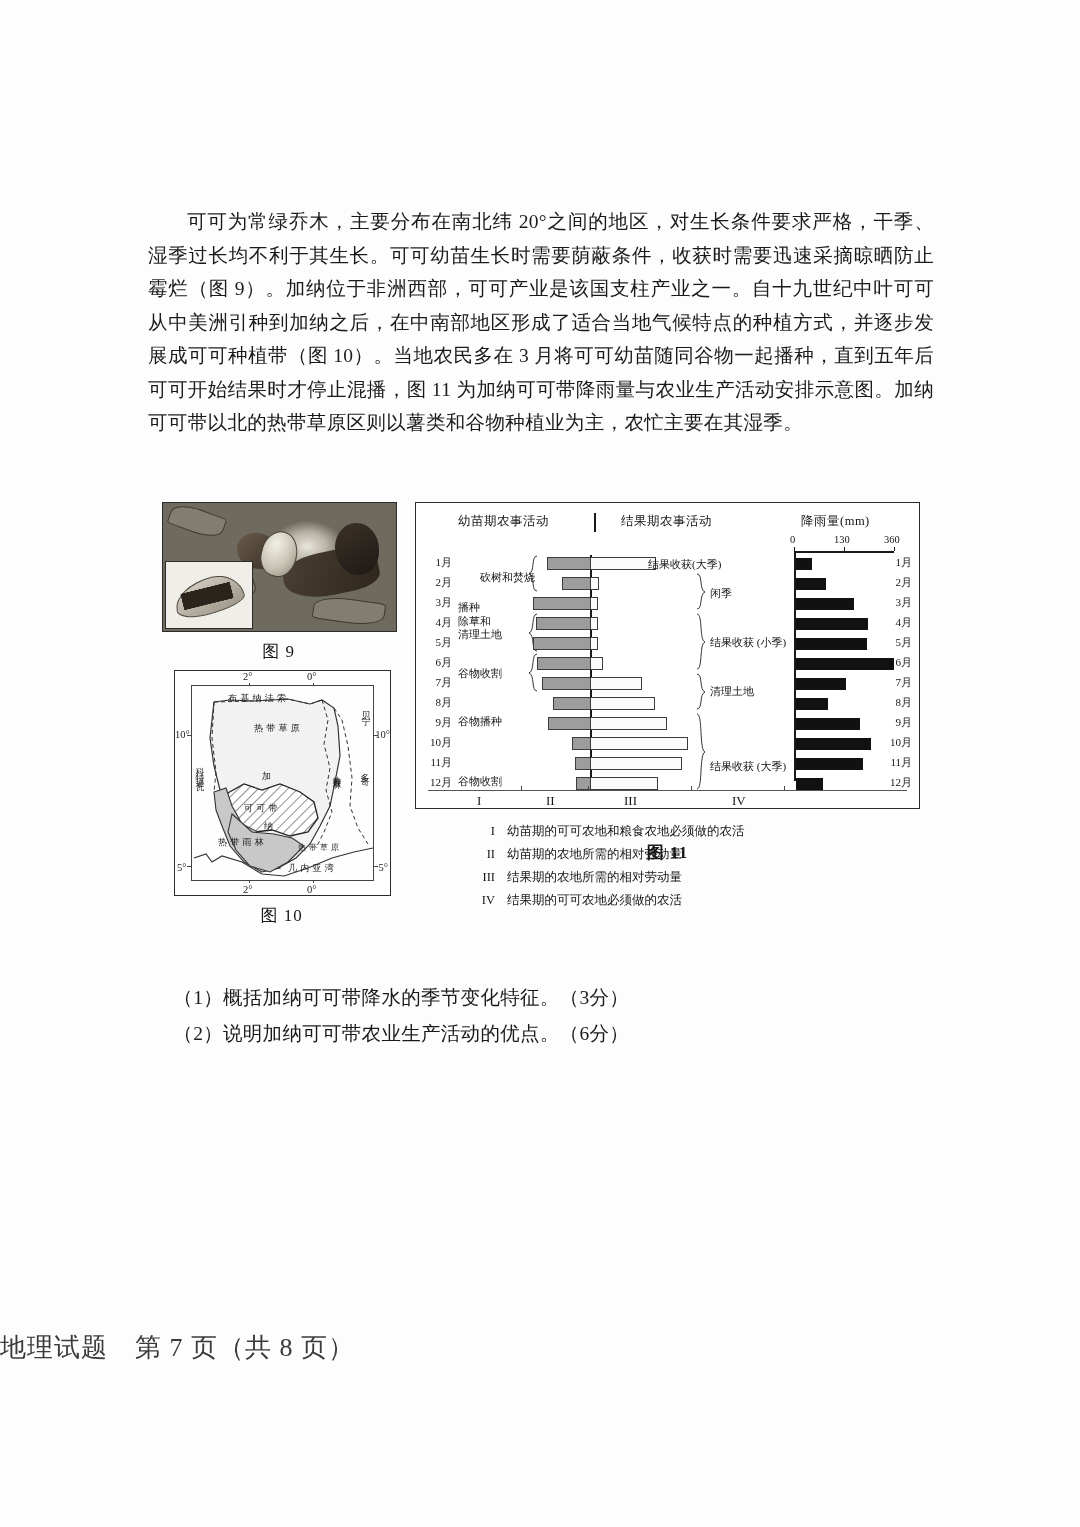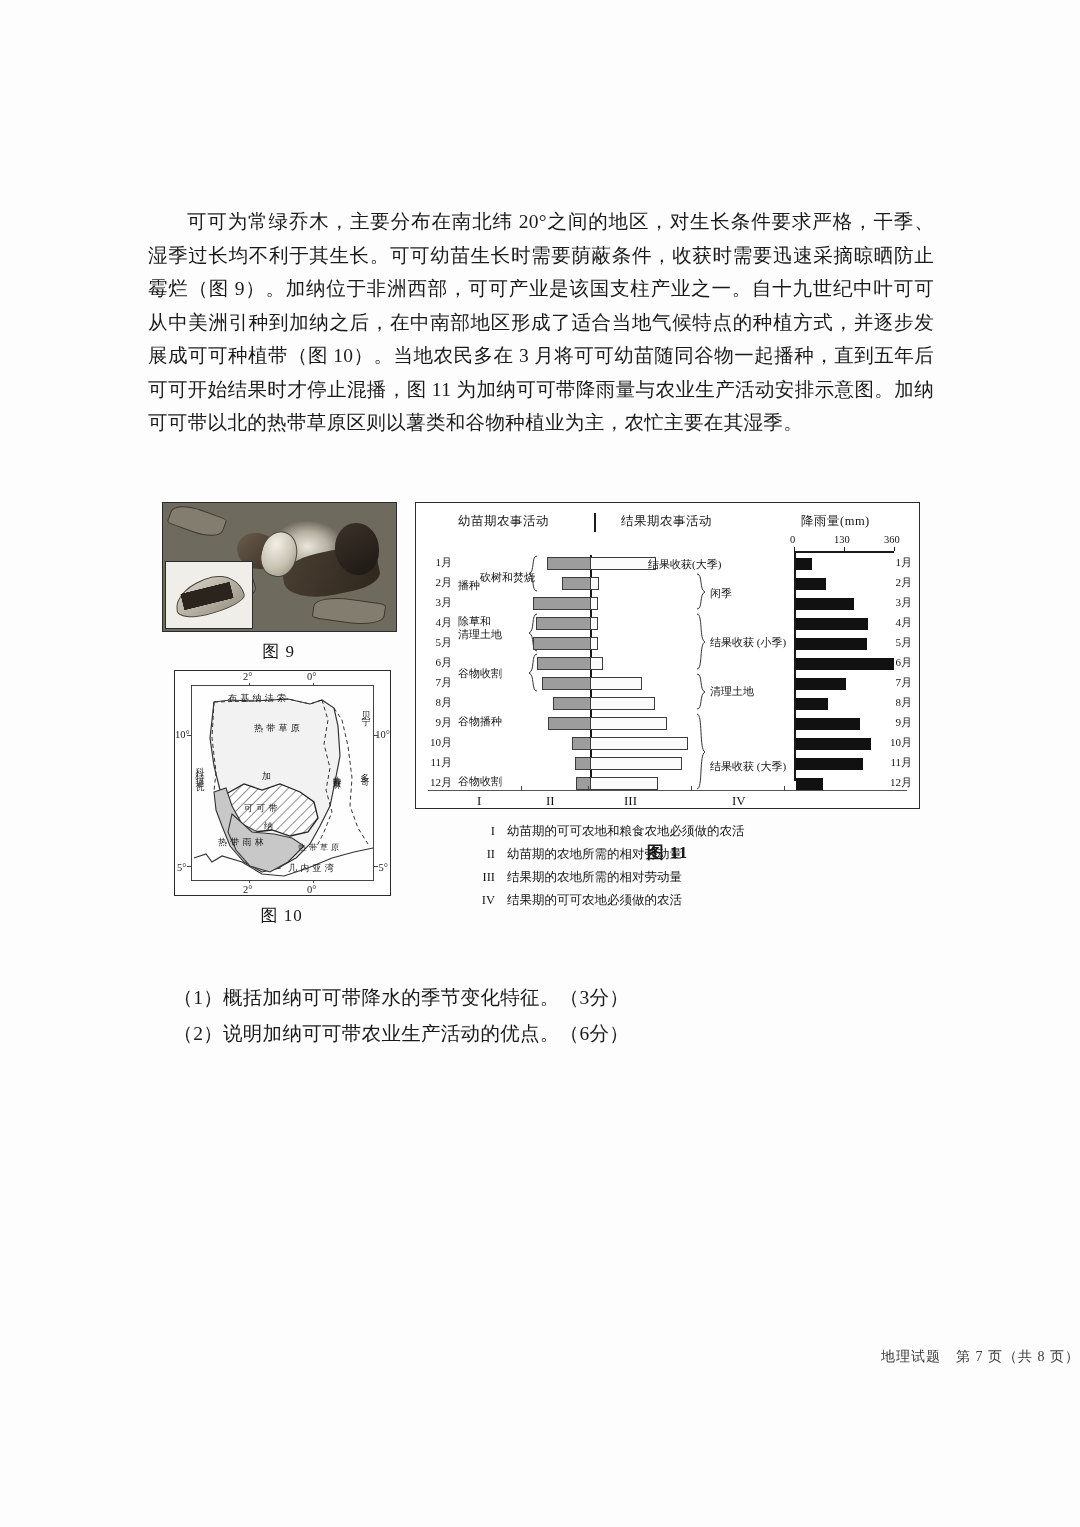--- a/index.html
+++ b/index.html
@@ -358,25 +358,24 @@
     text-align: justify;
     text-justify: inter-ideograph;
   }
 
   
   .footer {
     position: absolute;
     left: 0;
     top: 1330px;
     width: 100%;
-    text-align: right;
-    font-size: 14px;
+    text-align: left;
+    font-size: 26px;
     letter-spacing: 1px;
     color: #3a3a3a;
-    margin-top: 18px;
   }
 </style>
 </head>
 <body>
 
 <div class="page">
 
   <div class="question-block">
     <div class="q-body">可可为常绿乔木，主要分布在南北纬 20°之间的地区，对生长条件要求严格，干季、湿季过长均不利于其生长。可可幼苗生长时需要荫蔽条件，收获时需要迅速采摘晾晒防止霉烂（图 9）。加纳位于非洲西部，可可产业是该国支柱产业之一。自十九世纪中叶可可从中美洲引种到加纳之后，在中南部地区形成了适合当地气候特点的种植方式，并逐步发展成可可种植带（图 10）。当地农民多在 3 月将可可幼苗随同谷物一起播种，直到五年后可可开始结果时才停止混播，图 11 为加纳可可带降雨量与农业生产活动安排示意图。加纳可可带以北的热带草原区则以薯类和谷物种植业为主，农忙主要在其湿季。</div>
   </div>
@@ -495,21 +494,21 @@
         <div class="month-label" style="left:6px;width:30px;top:132px;">5月</div>
         <div class="month-label" style="left:6px;width:30px;top:152px;">6月</div>
         <div class="month-label" style="left:6px;width:30px;top:172px;">7月</div>
         <div class="month-label" style="left:6px;width:30px;top:192px;">8月</div>
         <div class="month-label" style="left:6px;width:30px;top:212px;">9月</div>
         <div class="month-label" style="left:2px;width:34px;top:232px;">10月</div>
         <div class="month-label" style="left:2px;width:34px;top:252px;">11月</div>
         <div class="month-label" style="left:2px;width:34px;top:272px;">12月</div>
 
         <div class="act-label" style="left:42px;top:68px;margin-left:22px;">砍树和焚烧</div>
-        <div class="act-label" style="left:42px;top:76px;">播种</div>
+        <div class="act-label" style="left:42px;top:98px;">播种</div>
         <div class="act-label" style="left:42px;top:112px;">除草和<br>清理土地</div>
         <div class="act-label" style="left:42px;top:164px;">谷物收割</div>
         <div class="act-label" style="left:42px;top:212px;">谷物播种</div>
         <div class="act-label" style="left:42px;top:272px;">谷物收割</div>
 
         <div class="brace" style="left:112px;top:52px;">
           <svg width="10" height="38">
               <path d="M9 1 C3 1 7 17 1 19 C7 21 3 36 9 36" fill="none" stroke="#333" stroke-width="1"></path>
             </svg>
         </div>

